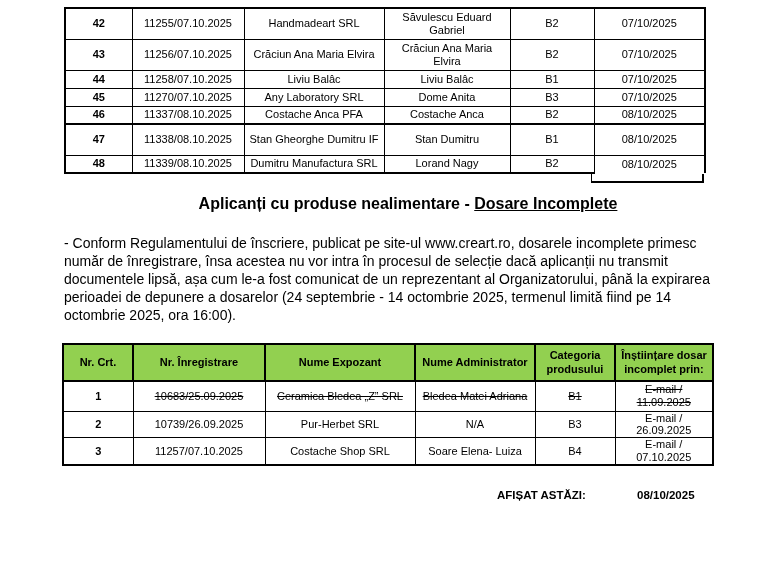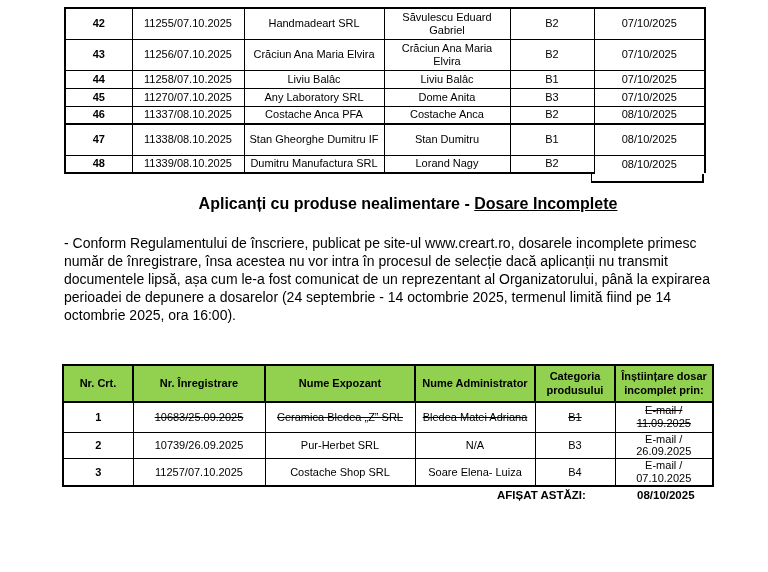--- a/index.html
+++ b/index.html
@@ -27,21 +27,21 @@
   .colnum{font-weight:bold;}
   
   .heading{position:absolute;left:0;top:195px;width:768px;text-align:center;
      font-size:16px;font-weight:bold;margin-left:24px;}
   .heading .ul{text-decoration:underline;}
   
   .paras{position:absolute;left:64px;top:234px;width:654px;font-size:14px;
      line-height:18px;text-align:left;}
   .paras p{margin:0 0 13px 0;}
   
-  .t2-wrap{position:absolute;left:62px;top:364px;width:580px;}
+  .t2-wrap{position:absolute;left:62px;top:343px;width:580px;}
   table.t2{width:650px;border:2px solid #000;}
   table.t2 td.hd{background:#92d050;font-weight:bold;border:2px solid #000;
      font-size:11px;line-height:1.25;}
   table.t2 tr.hrow{height:37px;}
   table.t2 tr.r1{height:30px;}
   table.t2 tr.r2{height:18px;}
   table.t2 tr.r3{height:22px;}
   table.t2 tr.struck td:not(:first-child){text-decoration:line-through;}
   table.t2 td:first-child{font-weight:bold;}
   

